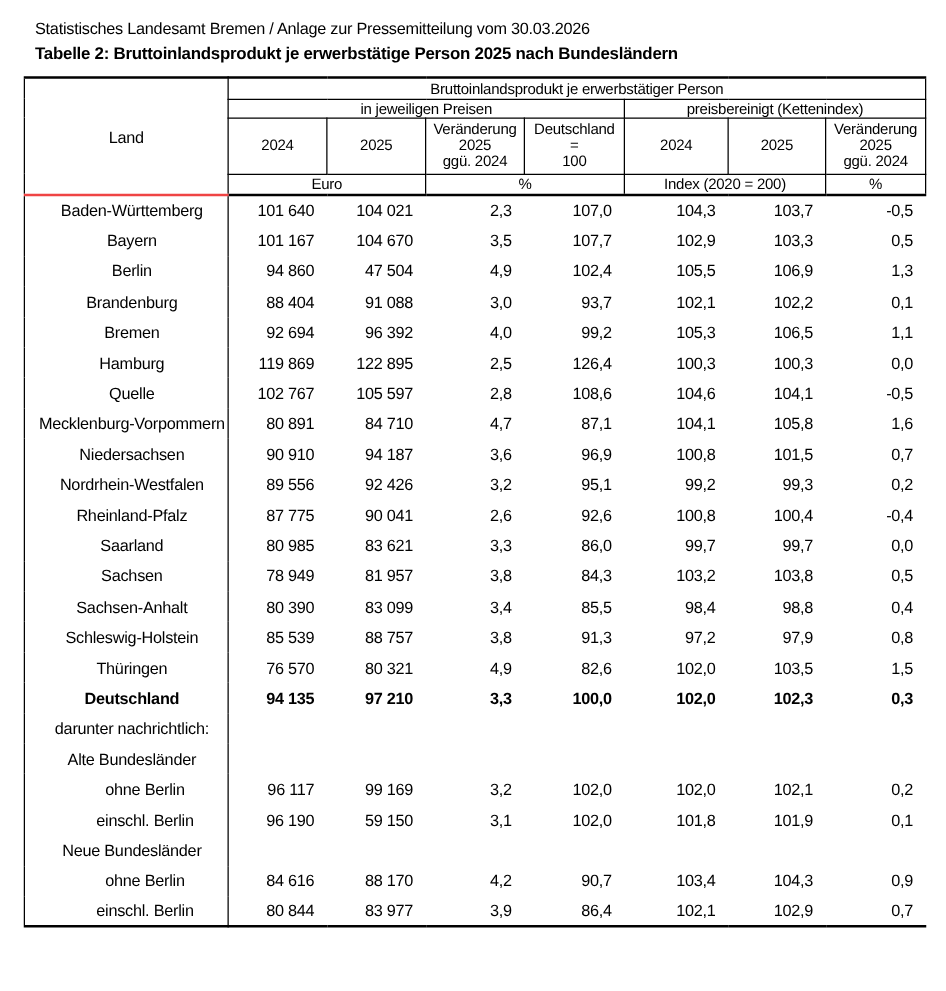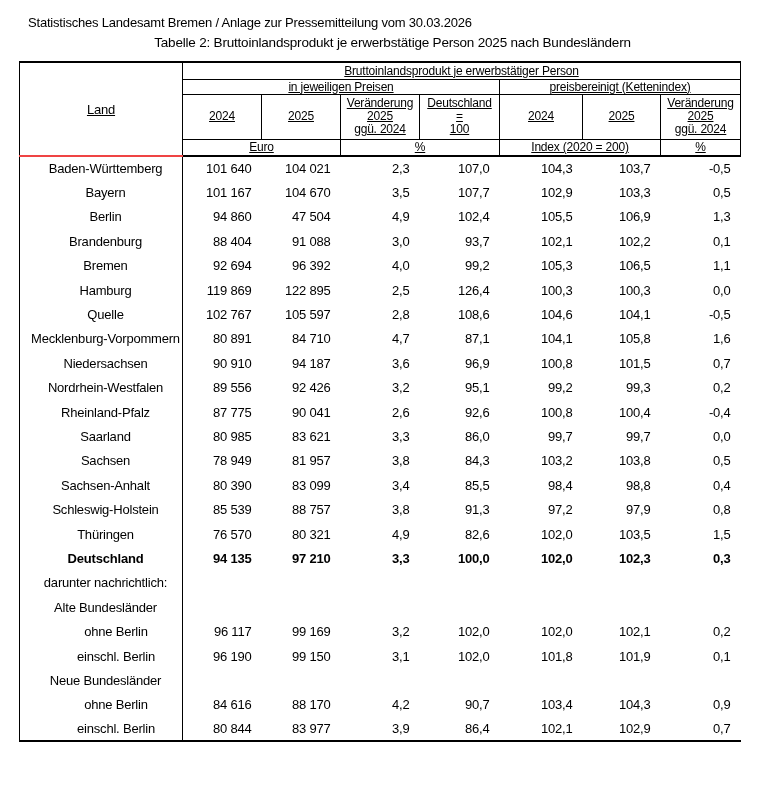--- a/index.html
+++ b/index.html
@@ -8,21 +8,21 @@
     position: relative;
     width: 757px;
     height: 793px;
     background: #ffffff;
     color: #000000;
     font-family: "Liberation Sans", sans-serif;
     overflow: hidden;
   }
   .titles { padding: 13px 0 0 28px; letter-spacing: -0.2px; }
   .titles .line1 { font-size: 13px; line-height: 19px; }
-  .titles .line2 { font-size: 13.5px; font-weight: normal; line-height: 22px; text-align: center; }
+  .titles .line2 { font-size: 13.5px; font-weight: bold; line-height: 22px; }
   .titles .line3 { font-size: 13.5px; font-weight: bold; line-height: 21px; }
 
   table.gdp {
     margin: 7px 0 0 19px;
     border-collapse: collapse;
     table-layout: fixed;
     width: 721px;
     border-top: 2px solid #000;
     border-bottom: 2px solid #000;
     border-left: 1px solid #000;
@@ -38,21 +38,20 @@
   col.c7 { width: 80px; }
 
   thead th {
     font-weight: normal;
     font-size: 12px;
     vertical-align: middle;
     border-left: 1px solid #000;
     border-right: 1px solid #000;
     border-bottom: 1px solid #000;
     padding: 0 1px;
-    text-decoration: underline;
   }
   thead tr.h1 th { height: 17px; }
   thead tr.h2 th { height: 14px; }
   thead tr.h3 th { height: 45px; white-space: pre-line; line-height: 1.1; }
   thead tr.h4 th { height: 17px; }
   thead th.land-head {
     font-size: 13px;
     border-bottom: 2px solid #ef4444;
     border-left: none;
   }
@@ -329,21 +328,21 @@
           <td class="num">99 169</td>
           <td class="num">3,2</td>
           <td class="num">102,0</td>
           <td class="num">102,0</td>
           <td class="num">102,1</td>
           <td class="num">0,2</td>
         </tr>
         <tr>
           <td class="land indent">einschl. Berlin</td>
           <td class="num">96 190</td>
-          <td class="num">99 150</td>
+          <td class="num">59 150</td>
           <td class="num">3,1</td>
           <td class="num">102,0</td>
           <td class="num">101,8</td>
           <td class="num">101,9</td>
           <td class="num">0,1</td>
         </tr>
         <tr>
           <td class="land">Neue Bundesländer</td>
           <td class="num"></td>
           <td class="num"></td>

